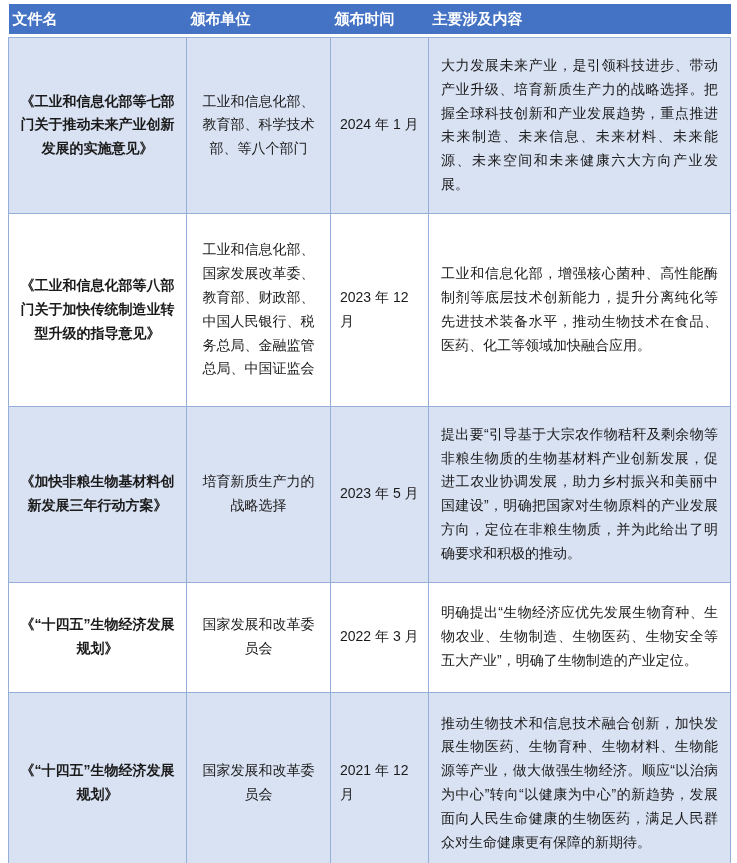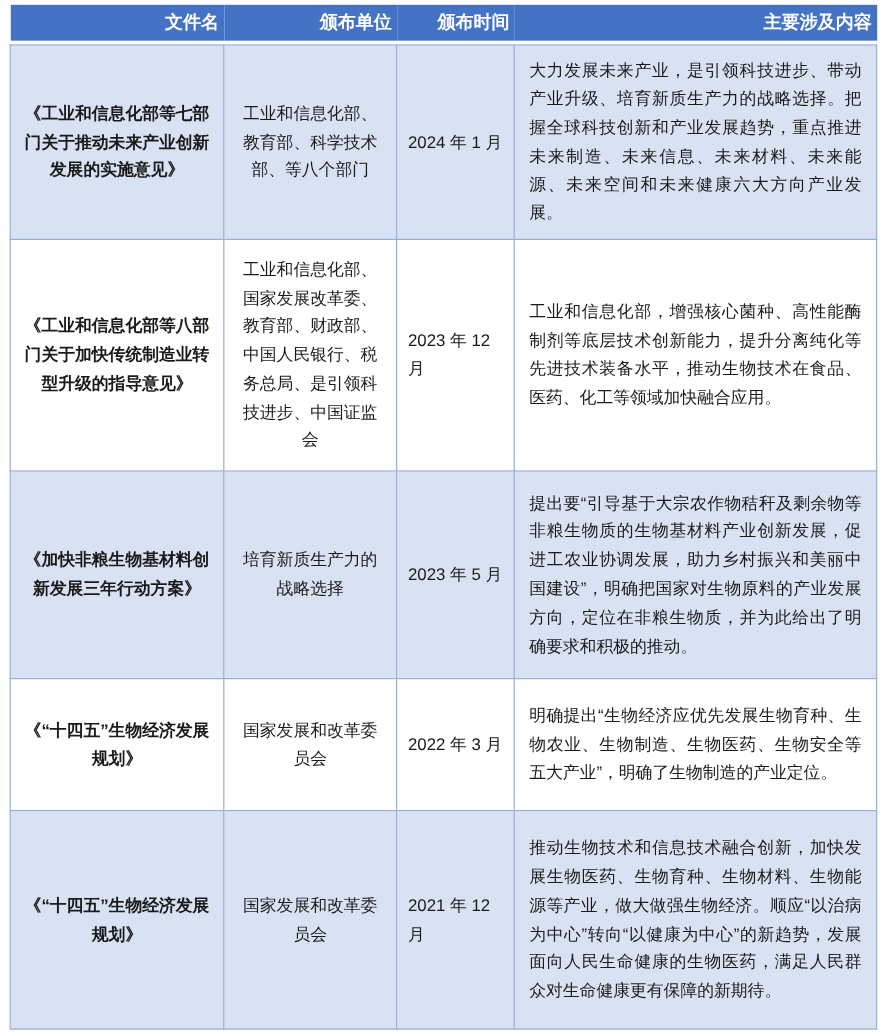--- a/index.html
+++ b/index.html
@@ -24,21 +24,21 @@
     font-size: 14px;
     line-height: 1.7;
   }
   thead th {
     background: var(--header-bg, #4472C4);
     color: var(--header-text, #ffffff);
     font-weight: bold;
     font-size: 15px;
     height: 29px;
     border: none;
-    text-align: right;
+    text-align: left;
     vertical-align: middle;
     padding: 2px 4px;
   }
   tr.spacer td {
     height: 4px;
     border: none;
     background: #ffffff;
     padding: 0;
   }
   tbody td {
@@ -53,21 +53,21 @@
     font-weight: bold;
     margin-top: 26px;
   }
   td.c-issuer { text-align: center; margin-top: 15px; }
   td.c-date {
     padding: 8px 9px;
     word-break: break-all;
   }
   td.c-content {
     text-align: justify;
-    padding: 0 12px;
+    padding: 16px 12px;
   }
   tr.r1 { height: 162px; }
   tr.r2 { height: 193px; }
   tr.r3 { height: 173px; }
   tr.r4 { height: 110px; }
   tr.r5 { height: 182px; }
   .watermark {
     position: absolute;
     left: 352px; top: 591px;
     width: 120px;
@@ -116,21 +116,21 @@
     </thead>
     <tbody>
       <tr class="r1 band">
         <td class="c-name">《工业和信息化部等七部门关于推动未来产业创新发展的实施意见》</td>
         <td class="c-issuer">工业和信息化部、教育部、科学技术部、等八个部门</td>
         <td class="c-date">2024 年 1 月</td>
         <td class="c-content">大力发展未来产业，是引领科技进步、带动产业升级、培育新质生产力的战略选择。把握全球科技创新和产业发展趋势，重点推进未来制造、未来信息、未来材料、未来能源、未来空间和未来健康六大方向产业发展。</td>
       </tr>
       <tr class="r2">
         <td class="c-name">《工业和信息化部等八部门关于加快传统制造业转型升级的指导意见》</td>
-        <td class="c-issuer">工业和信息化部、国家发展改革委、教育部、财政部、中国人民银行、税务总局、是引领科技进步、中国证监会</td>
+        <td class="c-issuer">工业和信息化部、国家发展改革委、教育部、财政部、中国人民银行、税务总局、金融监管总局、中国证监会</td>
         <td class="c-date">2023 年 12 月</td>
         <td class="c-content">工业和信息化部，增强核心菌种、高性能酶制剂等底层技术创新能力，提升分离纯化等先进技术装备水平，推动生物技术在食品、医药、化工等领域加快融合应用。</td>
       </tr>
       <tr class="r3 band">
         <td class="c-name">《加快非粮生物基材料创新发展三年行动方案》</td>
         <td class="c-issuer">培育新质生产力的战略选择</td>
         <td class="c-date">2023 年 5 月</td>
         <td class="c-content">提出要“引导基于大宗农作物秸秆及剩余物等非粮生物质的生物基材料产业创新发展，促进工农业协调发展，助力乡村振兴和美丽中国建设”，明确把国家对生物原料的产业发展方向，定位在非粮生物质，并为此给出了明确要求和积极的推动。</td>
       </tr>
       <tr class="r4">

